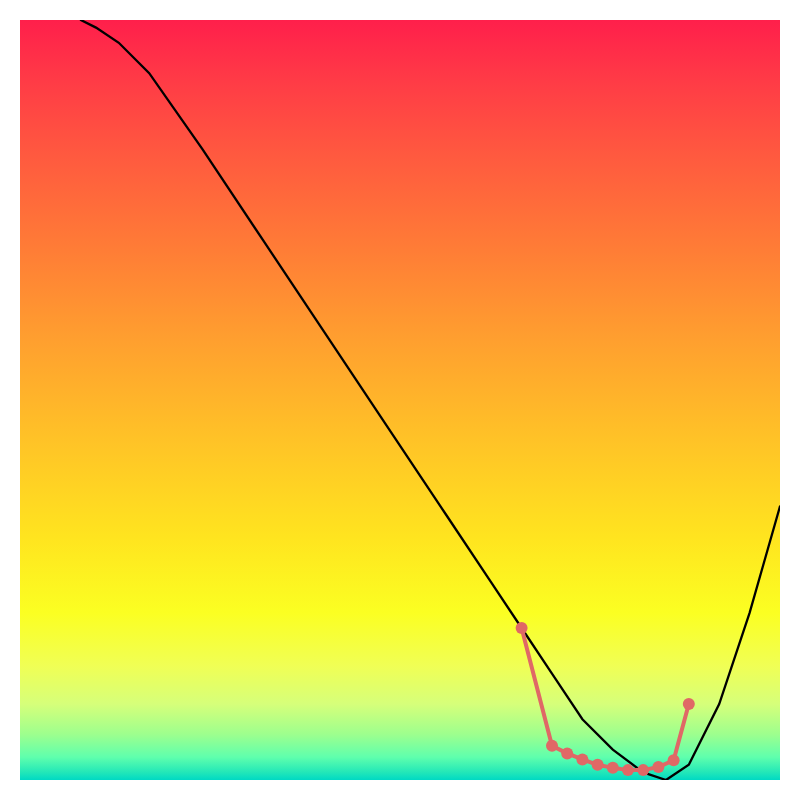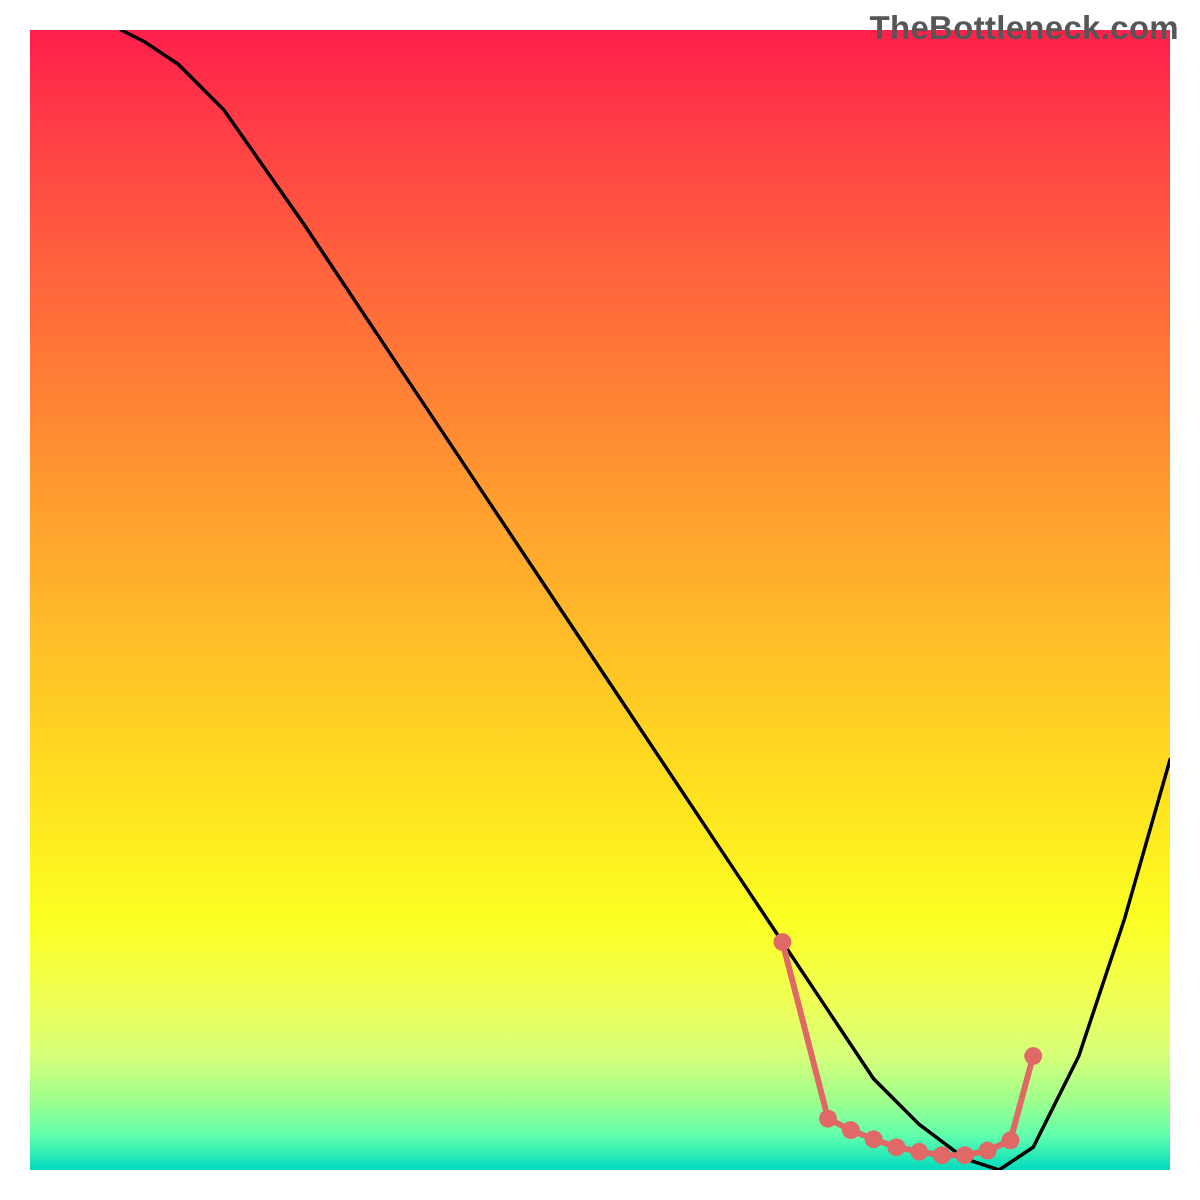--- a/index.html
+++ b/index.html
@@ -64,21 +64,20 @@
     top: 0;
     width: 100%;
     height: 100%;
     z-index: 5;
   }
 </style>
 </head>
 <body>
 
 <div class="chart-container">
-  <div class="watermark">TheBottleneck.com</div>
 
   <div class="plot-area">
     <div class="gradient-bg"></div>
 
     <svg class="curves" viewBox="0 0 760 760" preserveAspectRatio="none">
       <path id="main-curve" fill="none" stroke="#000000" stroke-width="2.3" stroke-linecap="round" d="M60.80 0.00 L76.00 7.60 L98.80 22.80 L129.20 53.20 L182.40 129.20 L243.20 220.40 L304.00 311.60 L364.80 402.80 L425.60 494.00 L471.20 562.40 L501.60 608.00 L532.00 653.60 L562.40 699.20 L592.80 729.60 L623.20 752.40 L646.00 760.00 L668.80 744.80 L699.20 684.00 L729.60 592.80 L760.00 486.40"></path>
       <path id="dots-curve" fill="none" stroke="#e06866" stroke-width="4" stroke-linecap="round" d="M501.60 608.00 L532.00 725.80 L547.20 733.40 L562.40 739.48 L577.60 744.80 L592.80 747.84 L608.00 750.12 L623.20 750.12 L638.40 747.08 L653.60 740.24 L668.80 684.00"></path>
       <g id="dots-group">
           <circle cx="501.60" cy="608.00" r="6" fill="#e06866"></circle>
           <circle cx="532.00" cy="725.80" r="6" fill="#e06866"></circle>

